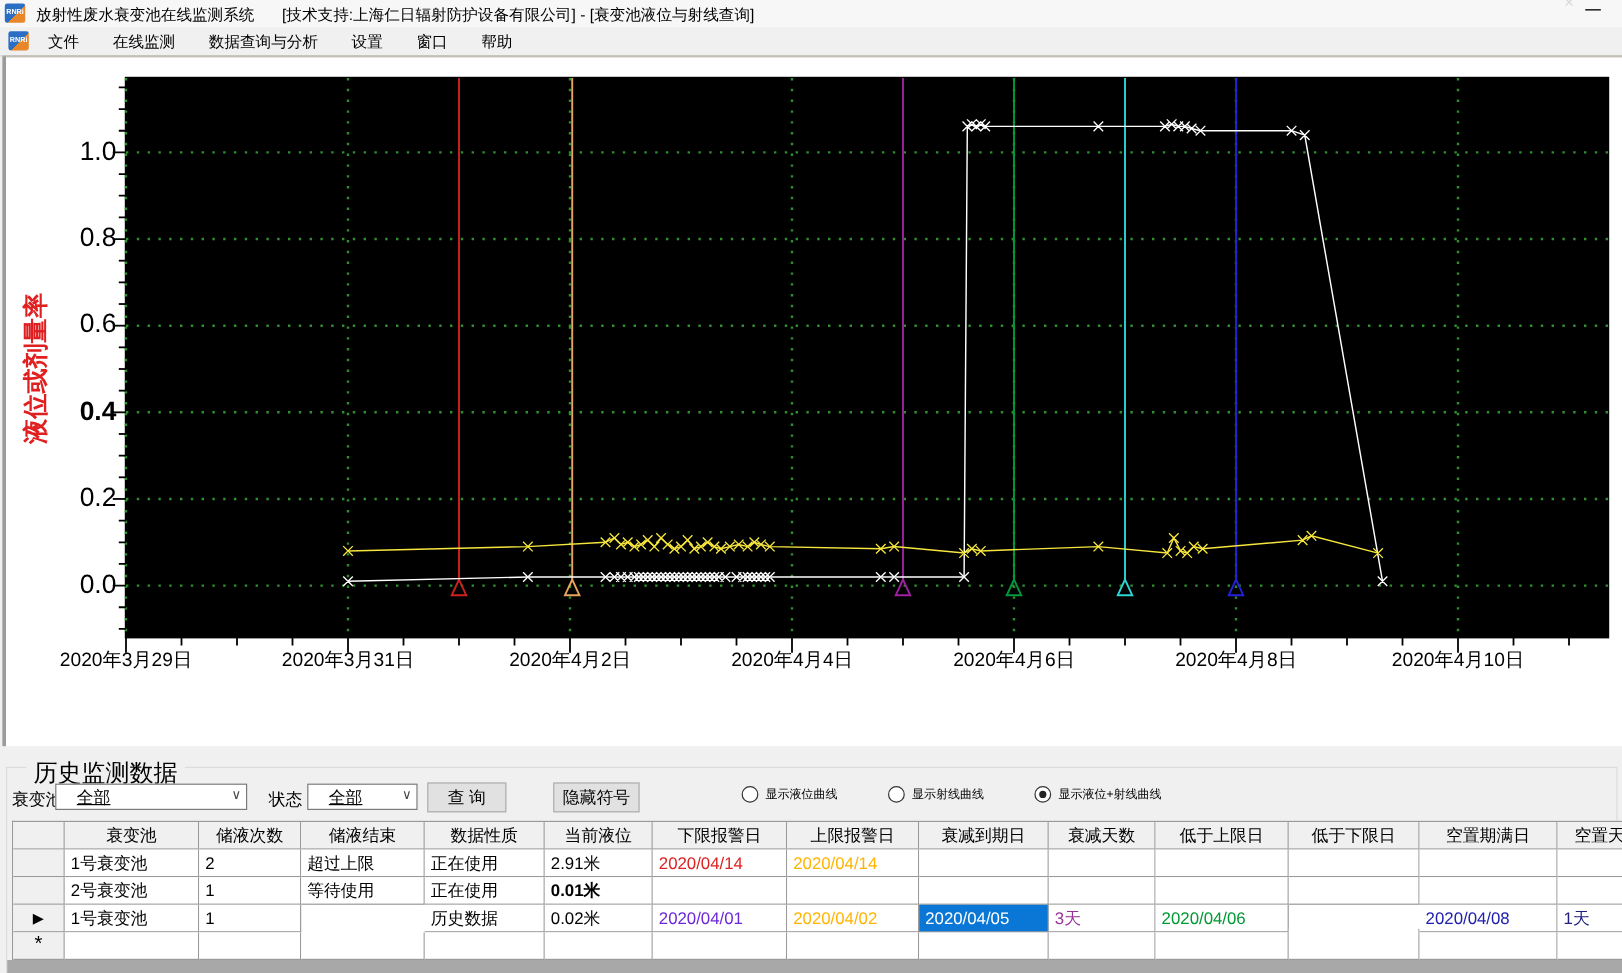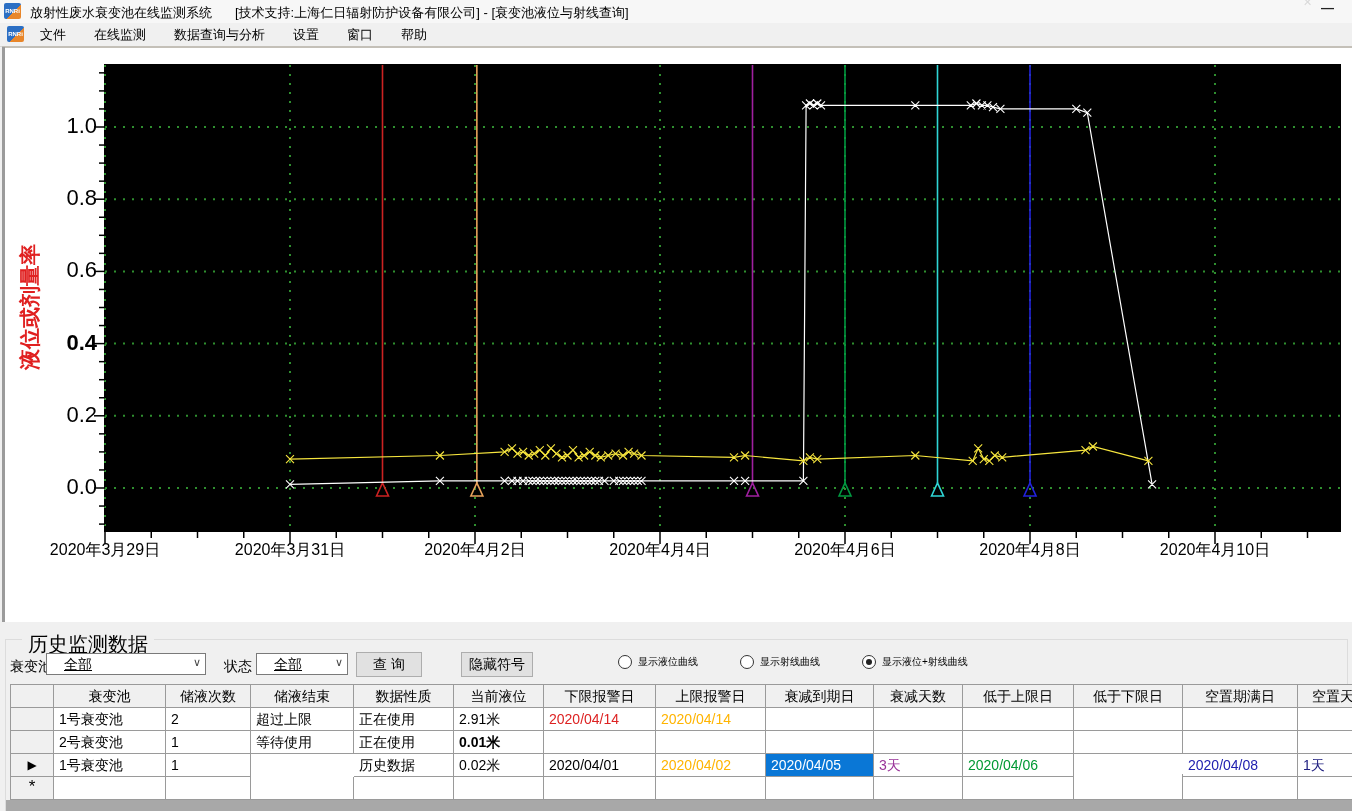--- a/index.html
+++ b/index.html
@@ -284,21 +284,21 @@
         <div class="grid-cell" style="width: 115px; color: rgb(32, 32, 176);"></div>
         <div class="grid-cell" style="width: 85px; color: rgb(32, 32, 128);"></div>
       </div>
       <div class="grid-row">
         <div class="grid-cell selector">▶</div>
         <div class="grid-cell" style="width: 112px;">1号衰变池</div>
         <div class="grid-cell" style="width: 85px;">1</div>
         <div class="grid-cell" style="width: 103px; margin-top: 24px;">储液结束</div>
         <div class="grid-cell" style="width: 100px;">历史数据</div>
         <div class="grid-cell" style="width: 90px;">0.02米</div>
-        <div class="grid-cell" style="width: 112px; color: #000000;">2020/04/01</div>
+        <div class="grid-cell" style="width: 112px; color: #6d28d9;">2020/04/01</div>
         <div class="grid-cell" style="width: 110px; color: rgb(255, 180, 0);">2020/04/02</div>
         <div class="grid-cell sel" style="width: 108px; color: rgb(255, 255, 255);">2020/04/05</div>
         <div class="grid-cell" style="width: 89px; color: rgb(153, 51, 153);">3天</div>
         <div class="grid-cell" style="width: 111px; color: rgb(0, 153, 51);">2020/04/06</div>
         <div class="grid-cell" style="width: 109px; color: rgb(0, 204, 204); margin-top: 20px;">2020/04/07</div>
         <div class="grid-cell" style="width: 115px; color: rgb(32, 32, 176);">2020/04/08</div>
         <div class="grid-cell" style="width: 85px; color: rgb(32, 32, 128);">1天</div>
       </div>
       <div class="grid-row">
         <div class="grid-cell selector newrow">*</div>

